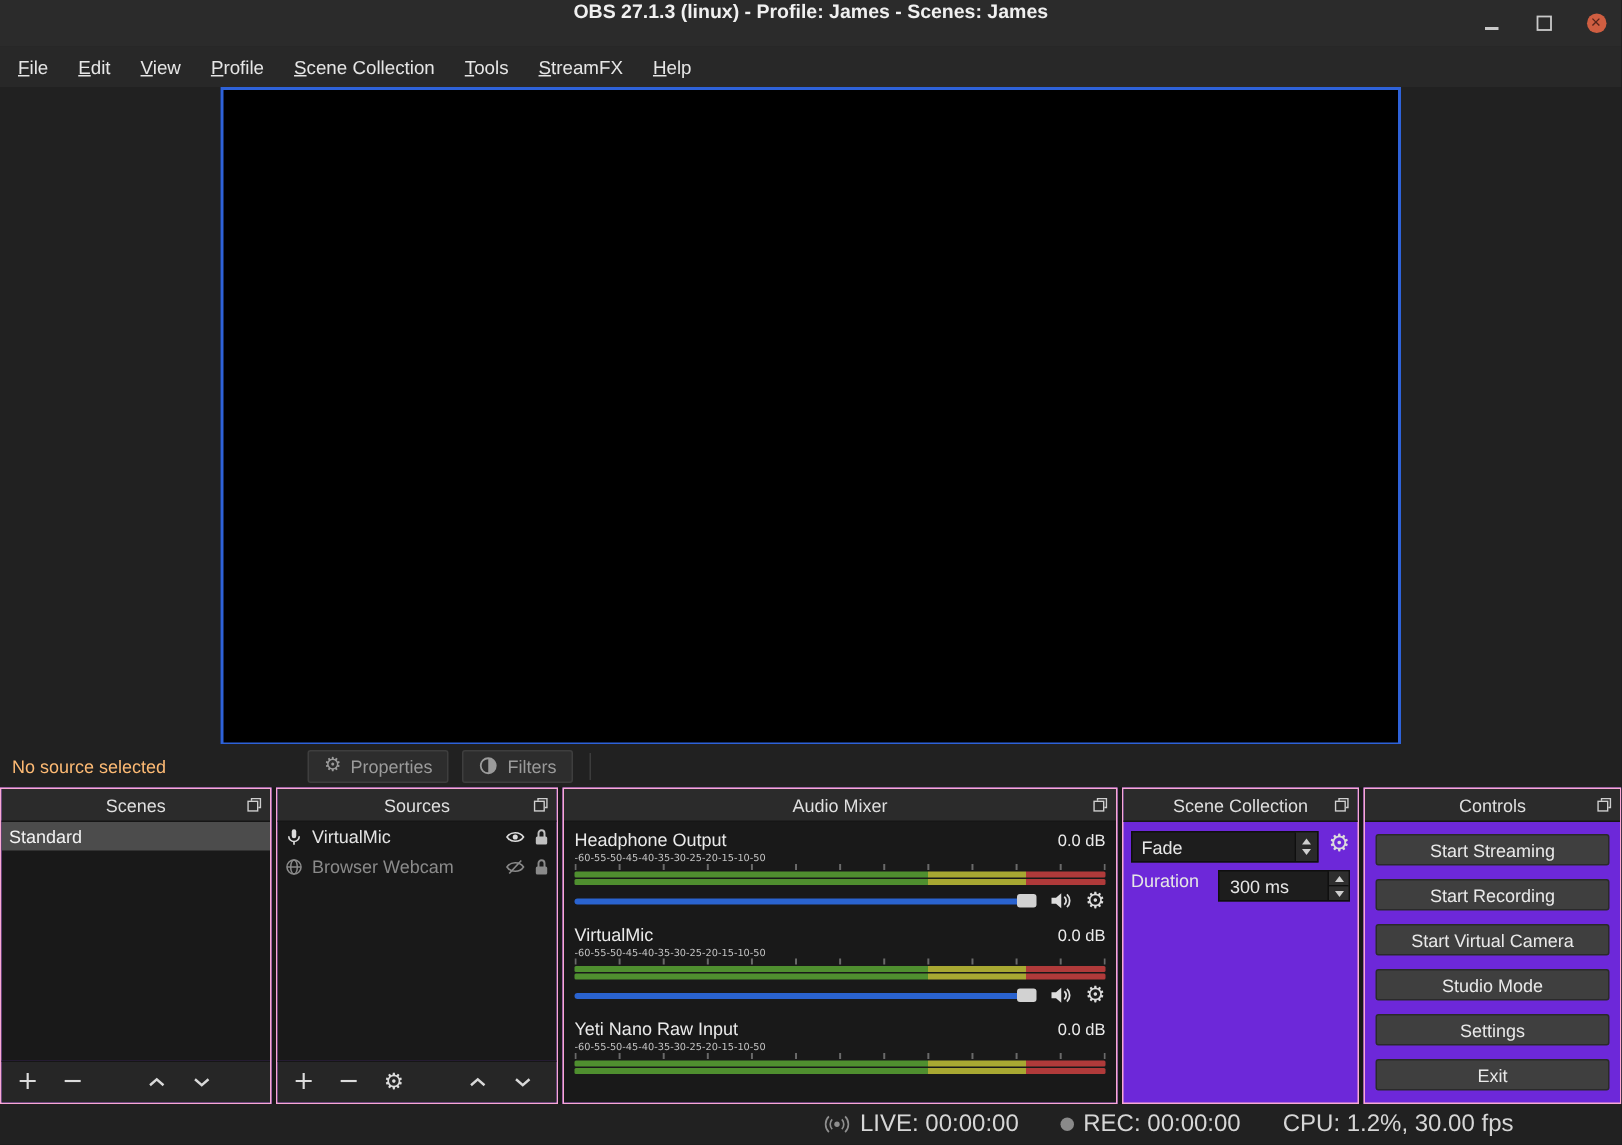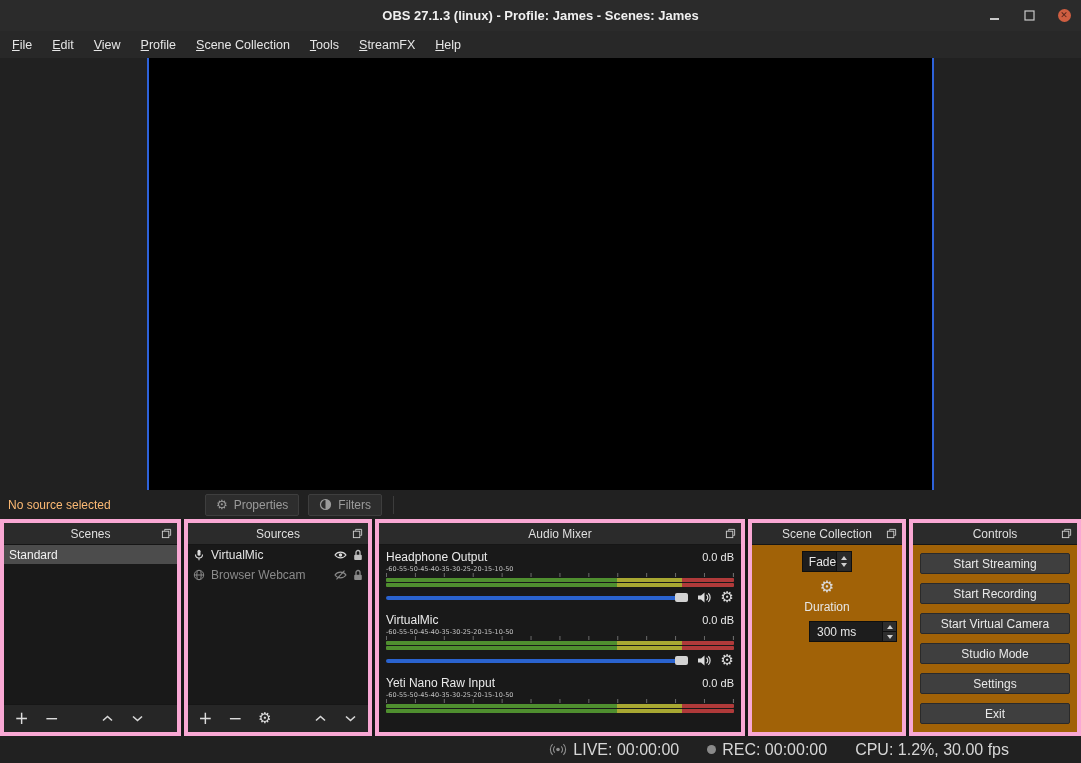--- a/index.html
+++ b/index.html
@@ -1,21 +1,21 @@
 <!DOCTYPE html>
 <html><head>
 <meta charset="utf-8">
 <style>
   * { margin:0; padding:0; box-sizing:border-box; }
   html,body { background:#1f1f1f; }
   body { font-family:"Liberation Sans","DejaVu Sans",sans-serif; }
   .app { width:1081px; height:763px; display:flex; flex-direction:column; background:#212121; overflow:hidden; }
 
   
-  .titlebar { flex:0 0 31px; background:#2b2b2b; position:relative; display:flex; align-items:center; justify-content:center; }
+  .titlebar { flex:0 0 31px; background:#2b2b2b; position:relative; display:flex; justify-content:center; }
   .title-text { font-size:13px; font-weight:bold; color:#f0f0f0; }
   .win-buttons { position:absolute; right:10px; top:0; height:100%; display:flex; align-items:center; gap:21px; }
   .win-btn { width:14px; height:14px; display:flex; align-items:center; justify-content:center; cursor:default; }
   .min-glyph { width:9px; height:2px; background:#c9c9c9; margin-top:6px; }
   .close-circle { width:13px; height:13px; border-radius:50%; background:#cf5e41; display:flex; align-items:center; justify-content:center; color:#55241a; font-size:9px; line-height:9px; }
 
   
   .menubar { flex:0 0 27px; background:#282828; display:flex; align-items:center; padding-left:2px; }
   .menu-item { display:inline-block; padding:5px 10px; font-size:12.5px; color:#e6e6e6; }
   .menu-item::first-letter { text-decoration:underline; }
@@ -26,21 +26,21 @@
 
   
   .src-toolbar { flex:0 0 29px; display:flex; align-items:center; background:#212121; padding-left:8px; }
   .src-status { width:197px; font-size:12px; color:#fdba74; }
   .tool-btn { display:flex; align-items:center; gap:6px; height:22px; padding:0 10px; background:#2d2d2d; border:1px solid #3e3e3e; border-radius:2px; color:#9b9b9b; font-size:12px; margin-right:9px; }
   .tool-btn .glyph { font-family:"DejaVu Sans",sans-serif; font-size:13px; line-height:13px; color:#9b9b9b; }
   .vsep { width:1px; height:18px; background:#3c3c3c; margin-left:2px; }
 
   
   .docks { flex:0 0 185px; display:flex; gap:3px; background:#181818; }
-  .dock { background:#a16207; border:4px solid #f9a8d4; display:flex; flex-direction:column; }
+  .dock { background:#6d28d9; border:1px solid #f9a8d4; display:flex; flex-direction:column; }
   .dock-scenes { width:181px; }
   .dock-sources { width:188px; }
   .dock-mixer { width:370px; }
   .dock-transitions { width:158px; }
   .dock-controls { width:172px; }
   .dock-header { flex:0 0 22px; position:relative; display:flex; align-items:center; justify-content:center; background:#2b2b2b; border-bottom:1px solid #161616; font-size:12px; color:#dfdfdf; }
   .dock-popout { position:absolute; right:5px; top:5px; display:flex; }
   .dock-toolbar { flex:0 0 28px; display:flex; align-items:center; padding:0 9px; gap:13px; border-top:1px solid #161616; background:#262626; }
   .tb-btn { width:17px; height:17px; display:flex; align-items:center; justify-content:center; color:#dcdcdc; }
   .tb-glyph { font-family:"DejaVu Sans",sans-serif; font-size:17px; line-height:17px; color:#dcdcdc; }
@@ -67,21 +67,21 @@
   .mix-meter .bar { height:4px; margin-bottom:1px; border-radius:1px;
     background:linear-gradient(90deg,#4f8f2f 0 66.5%,#a8a832 66.5% 85%,#b03a3a 85% 100%); }
   .mix-ctl { display:flex; align-items:center; gap:9px; margin-top:3px; height:15px; }
   .slider { flex:1 1 auto; position:relative; height:11px; }
   .slider-track { position:absolute; left:0; right:2px; top:3.5px; height:4px; border-radius:2px; background:#2a63cf; }
   .slider-handle { position:absolute; right:0; top:1px; width:13px; height:9px; border-radius:2px; background:#d2d2d2; }
   .mix-gear { font-family:"DejaVu Sans",sans-serif; font-size:15px; line-height:15px; color:#dcdcdc; }
 
   
   .trans-body { padding:6px 5px; display:flex; flex-direction:column; gap:5px; }
-  .trans-row { display:flex; align-items:center; gap:7px;flex-direction:column; }
+  .trans-row { display:flex; align-items:flex-start; gap:7px; }
   .combo { flex:1 1 auto; height:21px; background:#1d1d1d; border:1px solid #0f0f0f; display:flex; align-items:stretch; }
   .combo-label { flex:1 1 auto; display:flex; align-items:center; padding-left:6px; font-size:12px; color:#e6e6e6; }
   .combo-spin { width:15px; display:flex; flex-direction:column; align-items:center; justify-content:center; gap:3px; border-left:1px solid #0f0f0f; background:#2a2a2a; }
   .tri-up { width:0; height:0; border-left:3.5px solid transparent; border-right:3.5px solid transparent; border-bottom:4.5px solid #cfcfcf; }
   .tri-down { width:0; height:0; border-left:3.5px solid transparent; border-right:3.5px solid transparent; border-top:4.5px solid #cfcfcf; }
   .trans-gear { font-family:"DejaVu Sans",sans-serif; font-size:16px; line-height:16px; color:#dcdcdc; }
   .duration-label { font-size:12px; color:#e6e6e6; }
   .spinbox { margin-left:auto; width:88px; height:21px; background:#1d1d1d; border:1px solid #0f0f0f; display:flex; }
   .spin-val { flex:1 1 auto; display:flex; align-items:center; padding-left:7px; font-size:12px; color:#e6e6e6; }
   .spin-arrows { width:14px; display:flex; flex-direction:column; border-left:1px solid #0f0f0f; }

